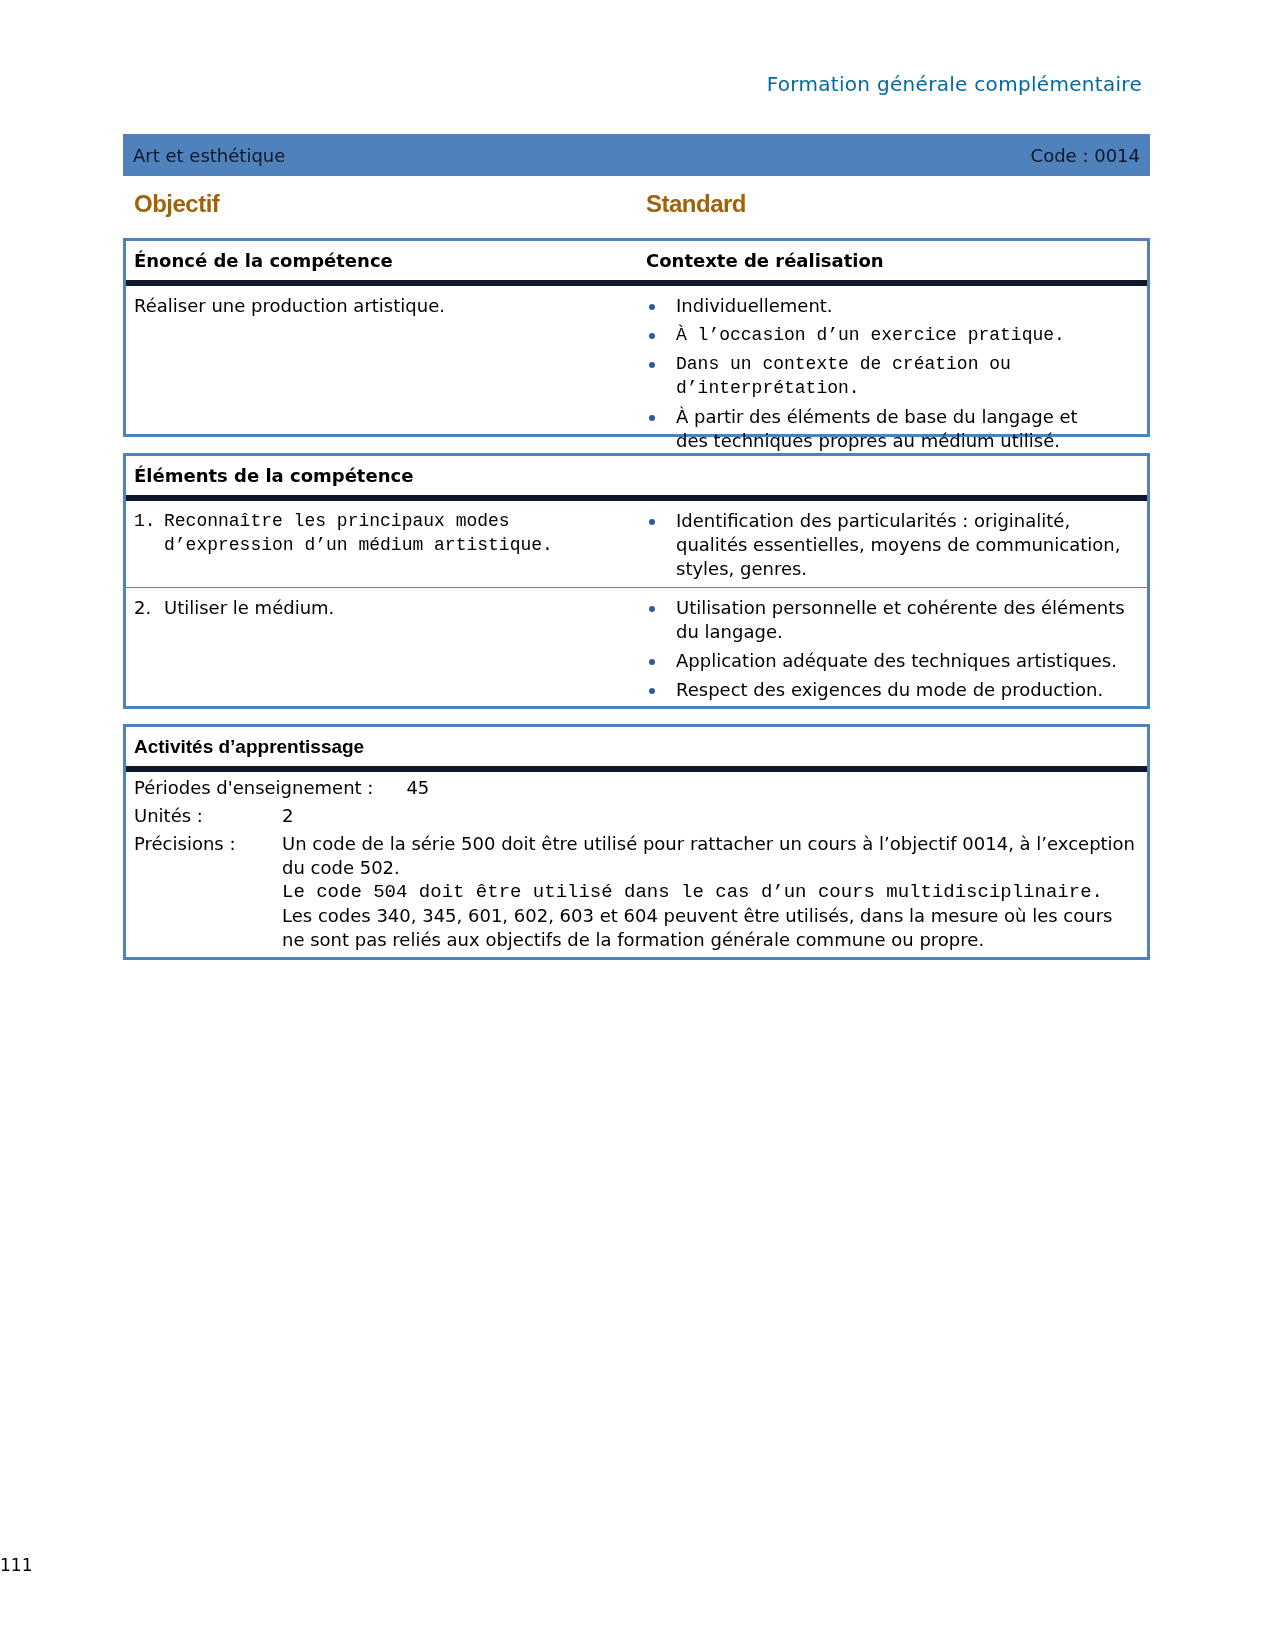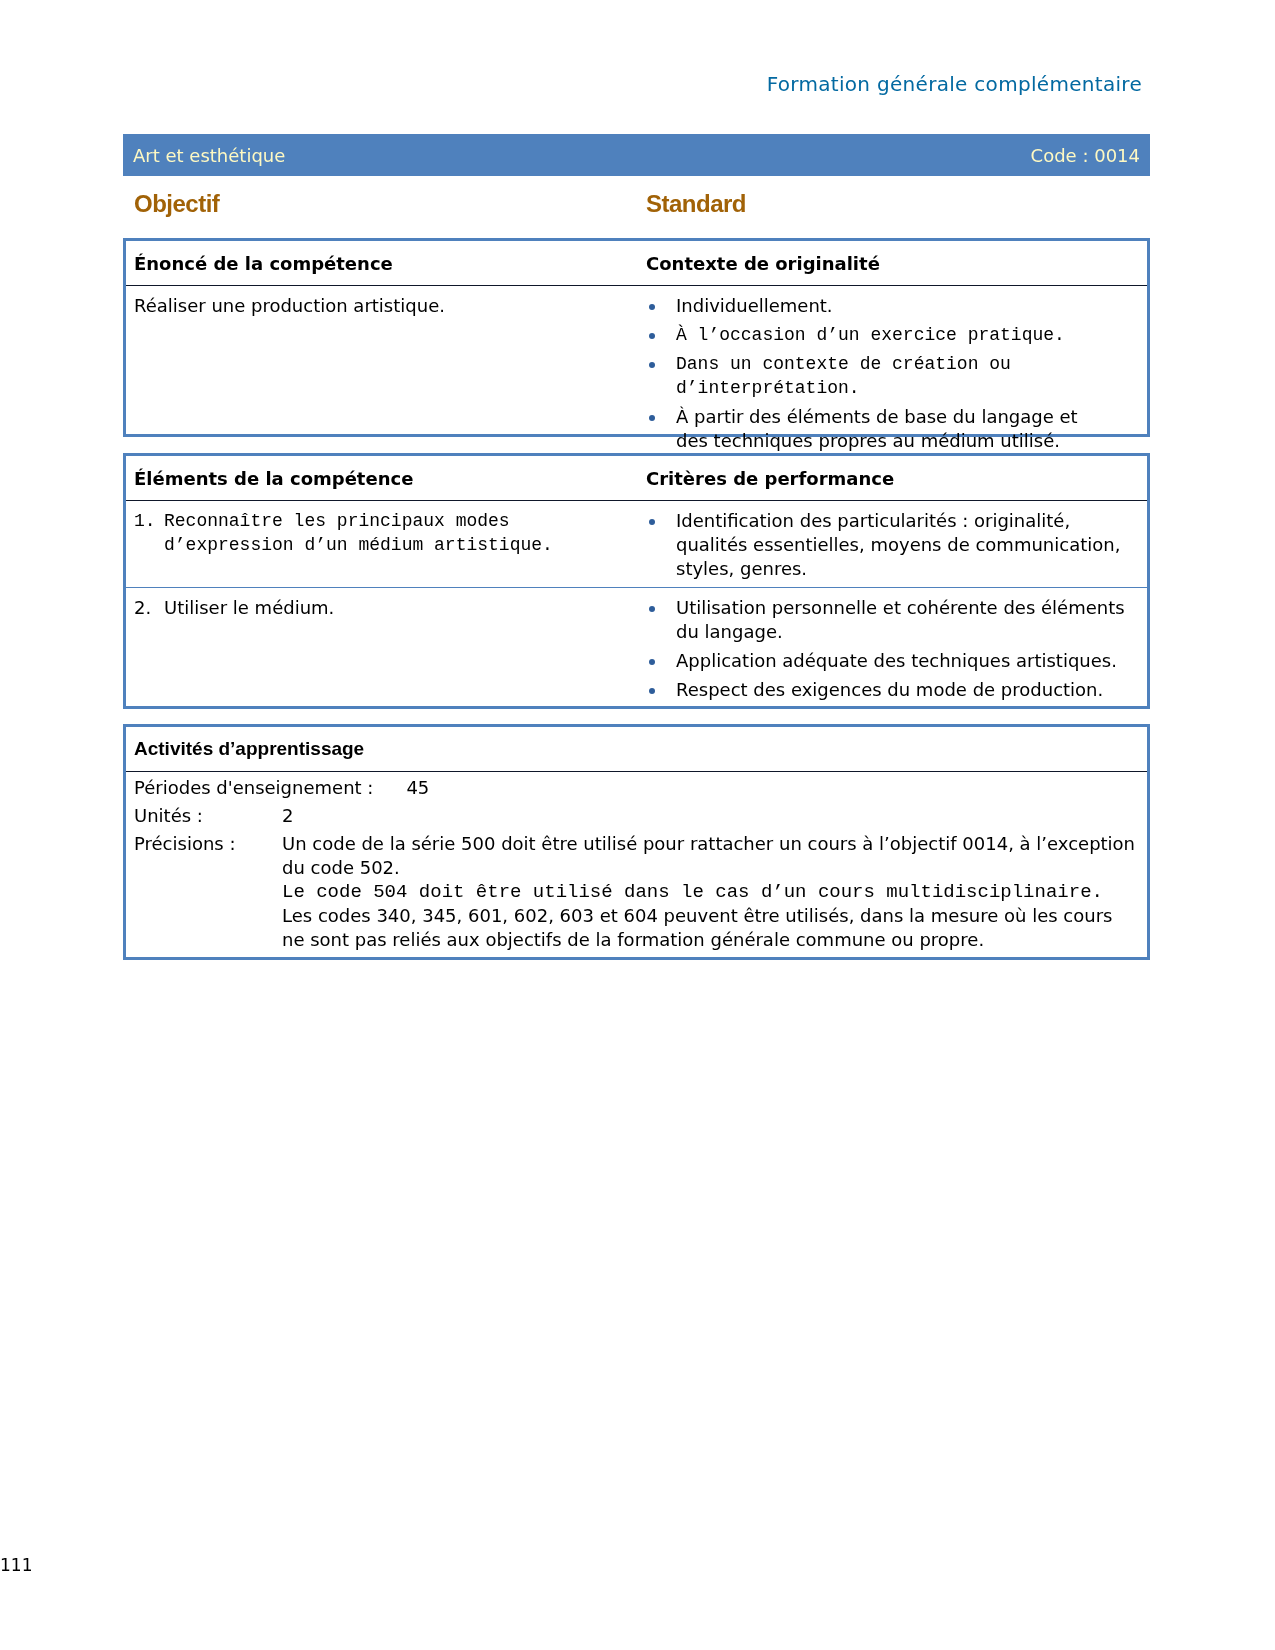--- a/index.html
+++ b/index.html
@@ -6,38 +6,38 @@
   html, body { width: 1275px; height: 1650px; background: #ffffff; }
   body { position: relative; font-family: "DejaVu Sans", sans-serif; color: #000; }
 
   .running-head {
     position: absolute; top: 72px; right: 133px;
     font-size: 20px; color: #0369a1; letter-spacing: 0.3px;
   }
 
   .title-bar {
     position: absolute; left: 123px; top: 134px; width: 1027px; height: 42px;
-    background: #4f81bd; color: #fef9c3;
+    background: #4f81bd; color: #0f172a;
     display: flex; align-items: center; justify-content: space-between;
     padding: 0 10px; font-size: 18px;
   }
 
   .section-head {
     position: absolute; top: 190px; font-family: "Liberation Sans", sans-serif;
     font-weight: bold; font-size: 24px; color: #a16207; letter-spacing: -0.5px;
   }
   .sh-left { left: 134px; }
   .sh-right { left: 646px; }
 
   .box {
     position: absolute; left: 123px; width: 1027px;
     border: 3px solid #4f81bd; background: #fff;
   }
   .box .hdr {
-    display: flex; border-bottom: 1px solid #0f172a; height: 45px; align-items: center;
+    display: flex; border-bottom: 6px solid #0f172a; height: 45px; align-items: center;
   }
   .box .hdr .c { font-weight: bold; font-size: 18px; }
   .col-l { width: 512px; padding-left: 8px; }
   .col-r { flex: 1; padding-left: 8px; }
   .row { display: flex; }
   .row + .row { border-top: 1px solid #4f81bd; }
 
   .body-text { font-size: 18px; line-height: 24px; }
   .arial { font-family: Liberation Mono, monospace; font-size: 19px; }
 
@@ -73,39 +73,38 @@
   <span>Art et esthétique</span>
   <span>Code : 0014</span>
 </div>
 
 <div class="section-head sh-left">Objectif</div>
 <div class="section-head sh-right">Standard</div>
 
 <div class="box" style="top:238px; height:199px;">
   <div class="hdr">
     <div class="c col-l">Énoncé de la compétence</div>
-    <div class="c col-r">Contexte de originalité</div>
+    <div class="c col-r">Contexte de réalisation</div>
   </div>
   <div class="row" style="padding-top:8px;">
     <div class="col-l body-text">Réaliser une production artistique.</div>
     <div class="col-r">
       <ul class="bul">
         <li>Individuellement.</li>
         <li class="arial">À l’occasion d’un exercice pratique.</li>
         <li class="arial">Dans un contexte de création ou d’interprétation.</li>
         <li style="padding-right:36px;">À partir des éléments de base du langage et des techniques propres au médium utilisé.</li>
       </ul>
     </div>
   </div>
 </div>
 
 <div class="box" style="top:453px; height:256px;">
   <div class="hdr">
     <div class="c col-l">Éléments de la compétence</div>
-    <div class="c col-r">Critères de performance</div>
   </div>
   <div class="row" style="height:86px; padding-top:8px;">
     <div class="col-l">
       <div class="num-item arial">
         <span class="n">1.</span>
         <span style="padding-right:20px;">Reconnaître les principaux modes d’expression d’un médium artistique.</span>
       </div>
     </div>
     <div class="col-r">
       <ul class="bul">

